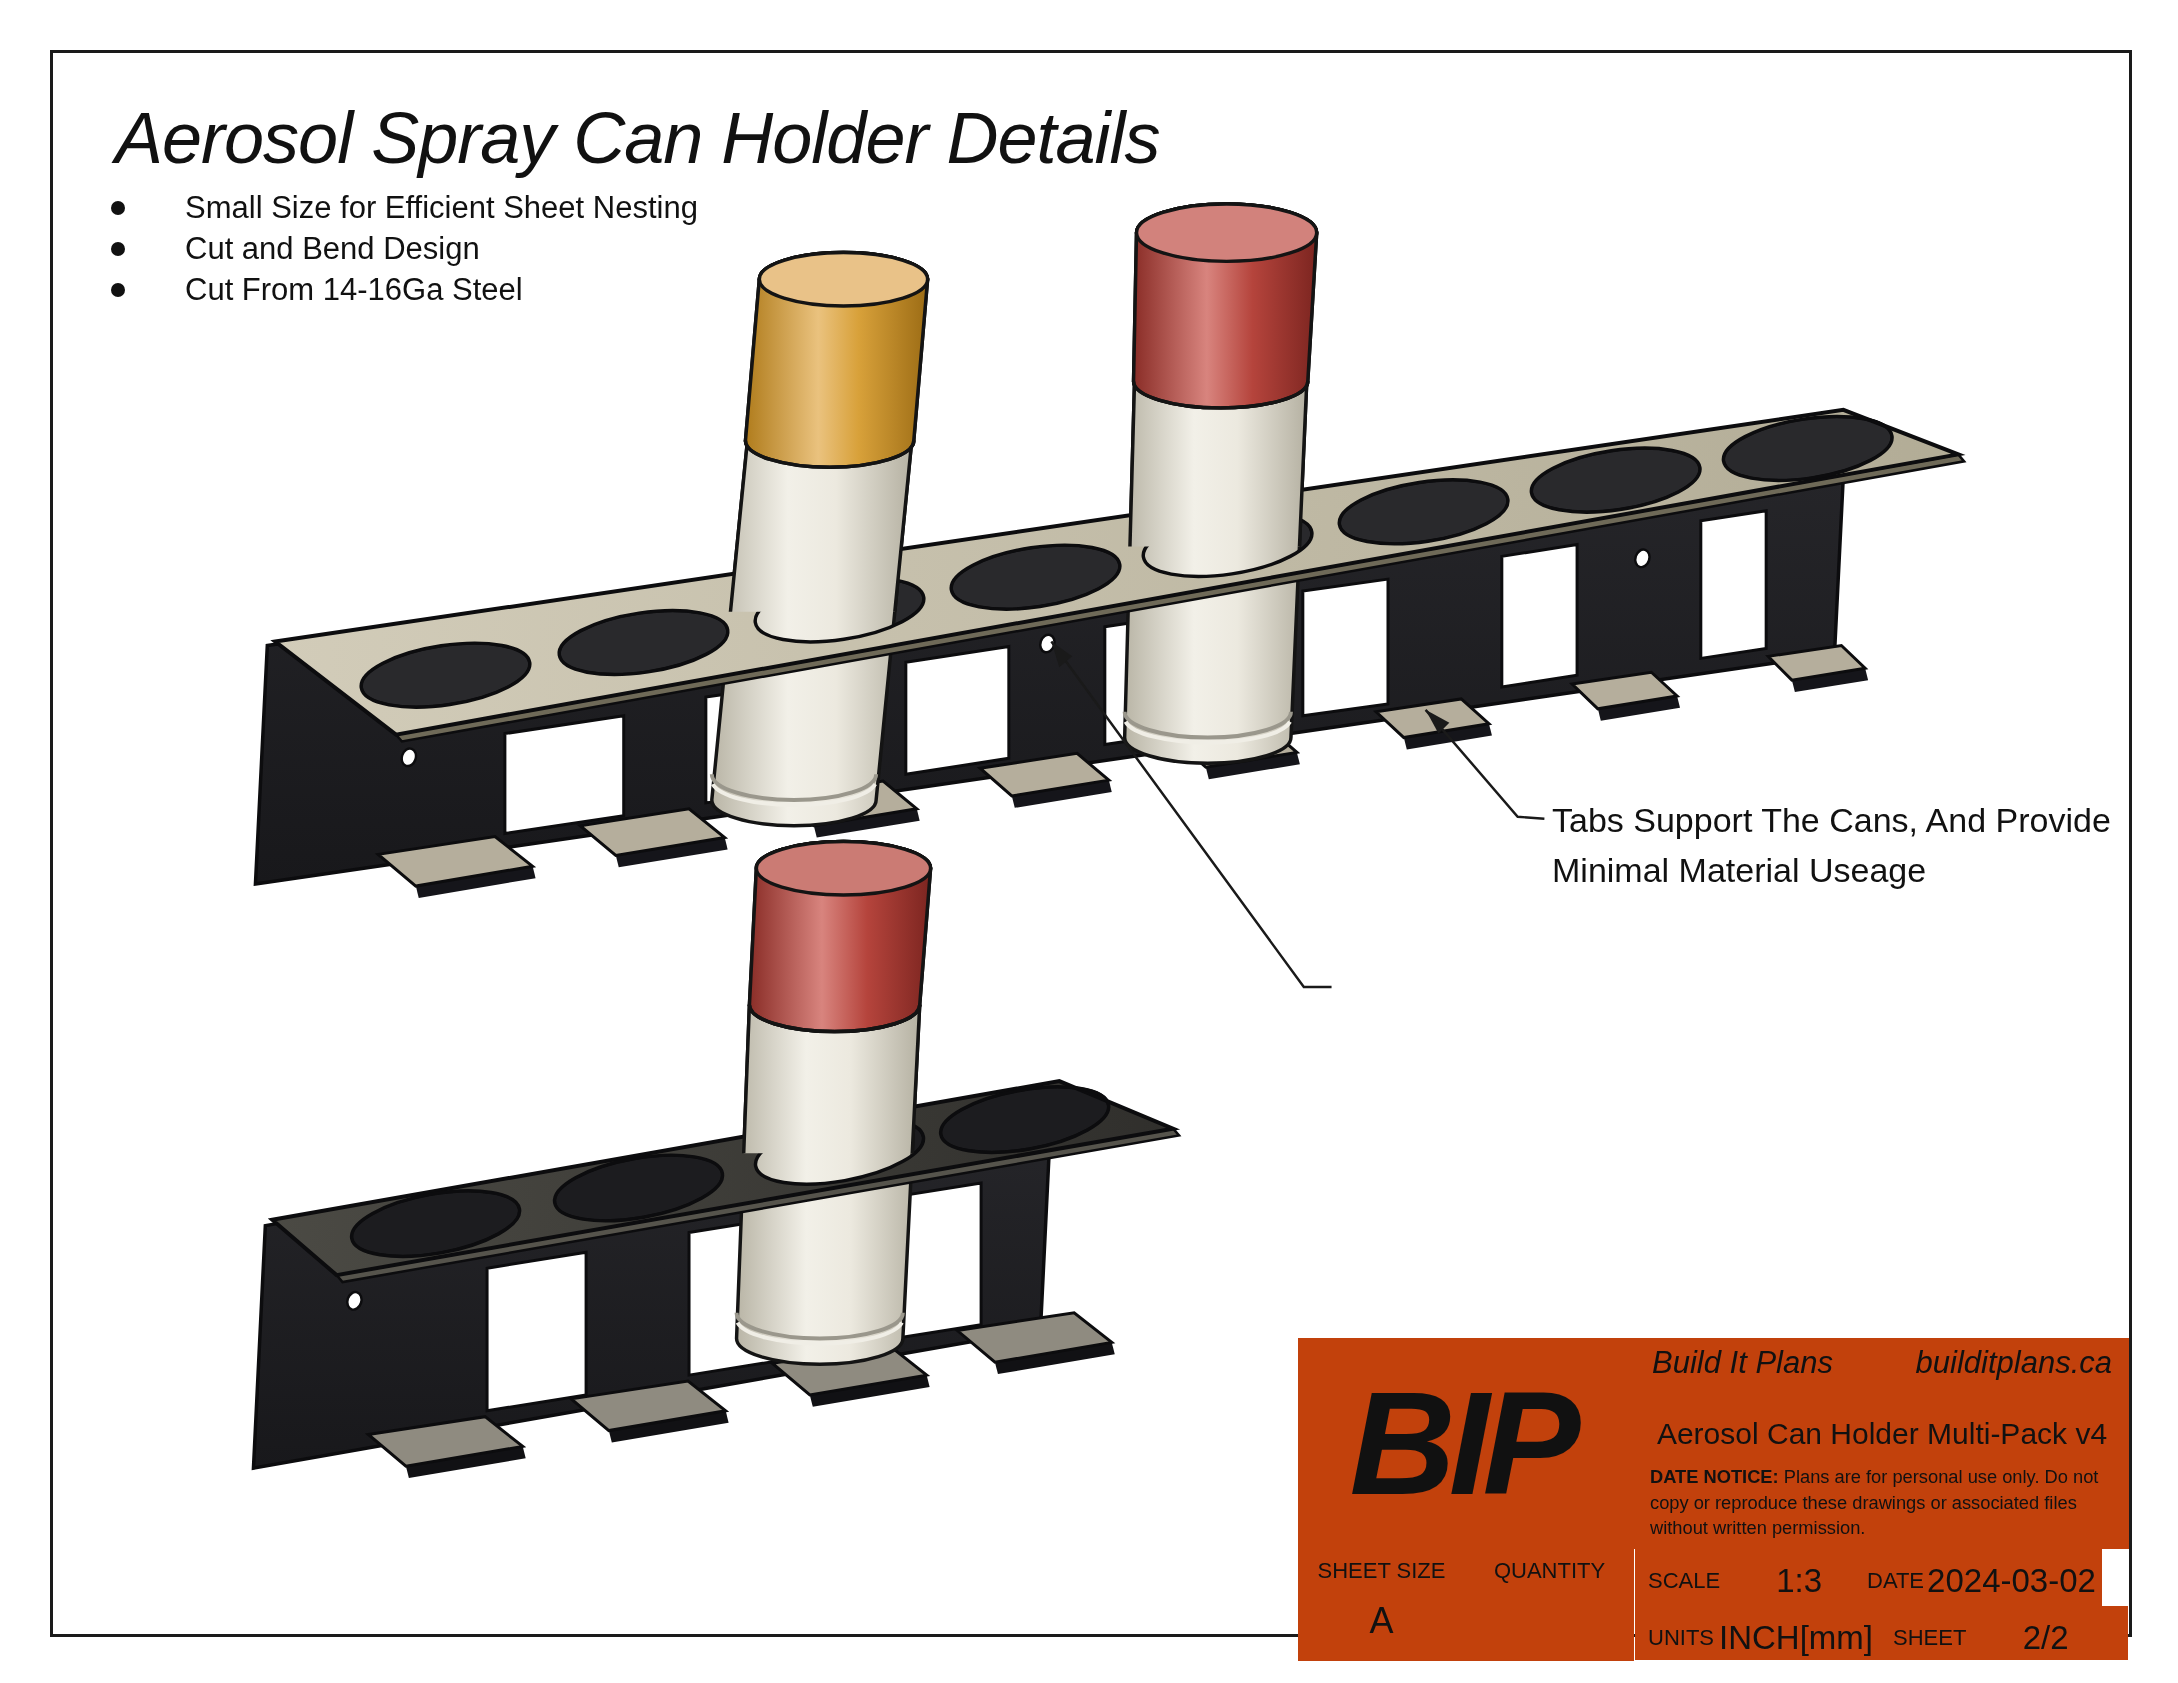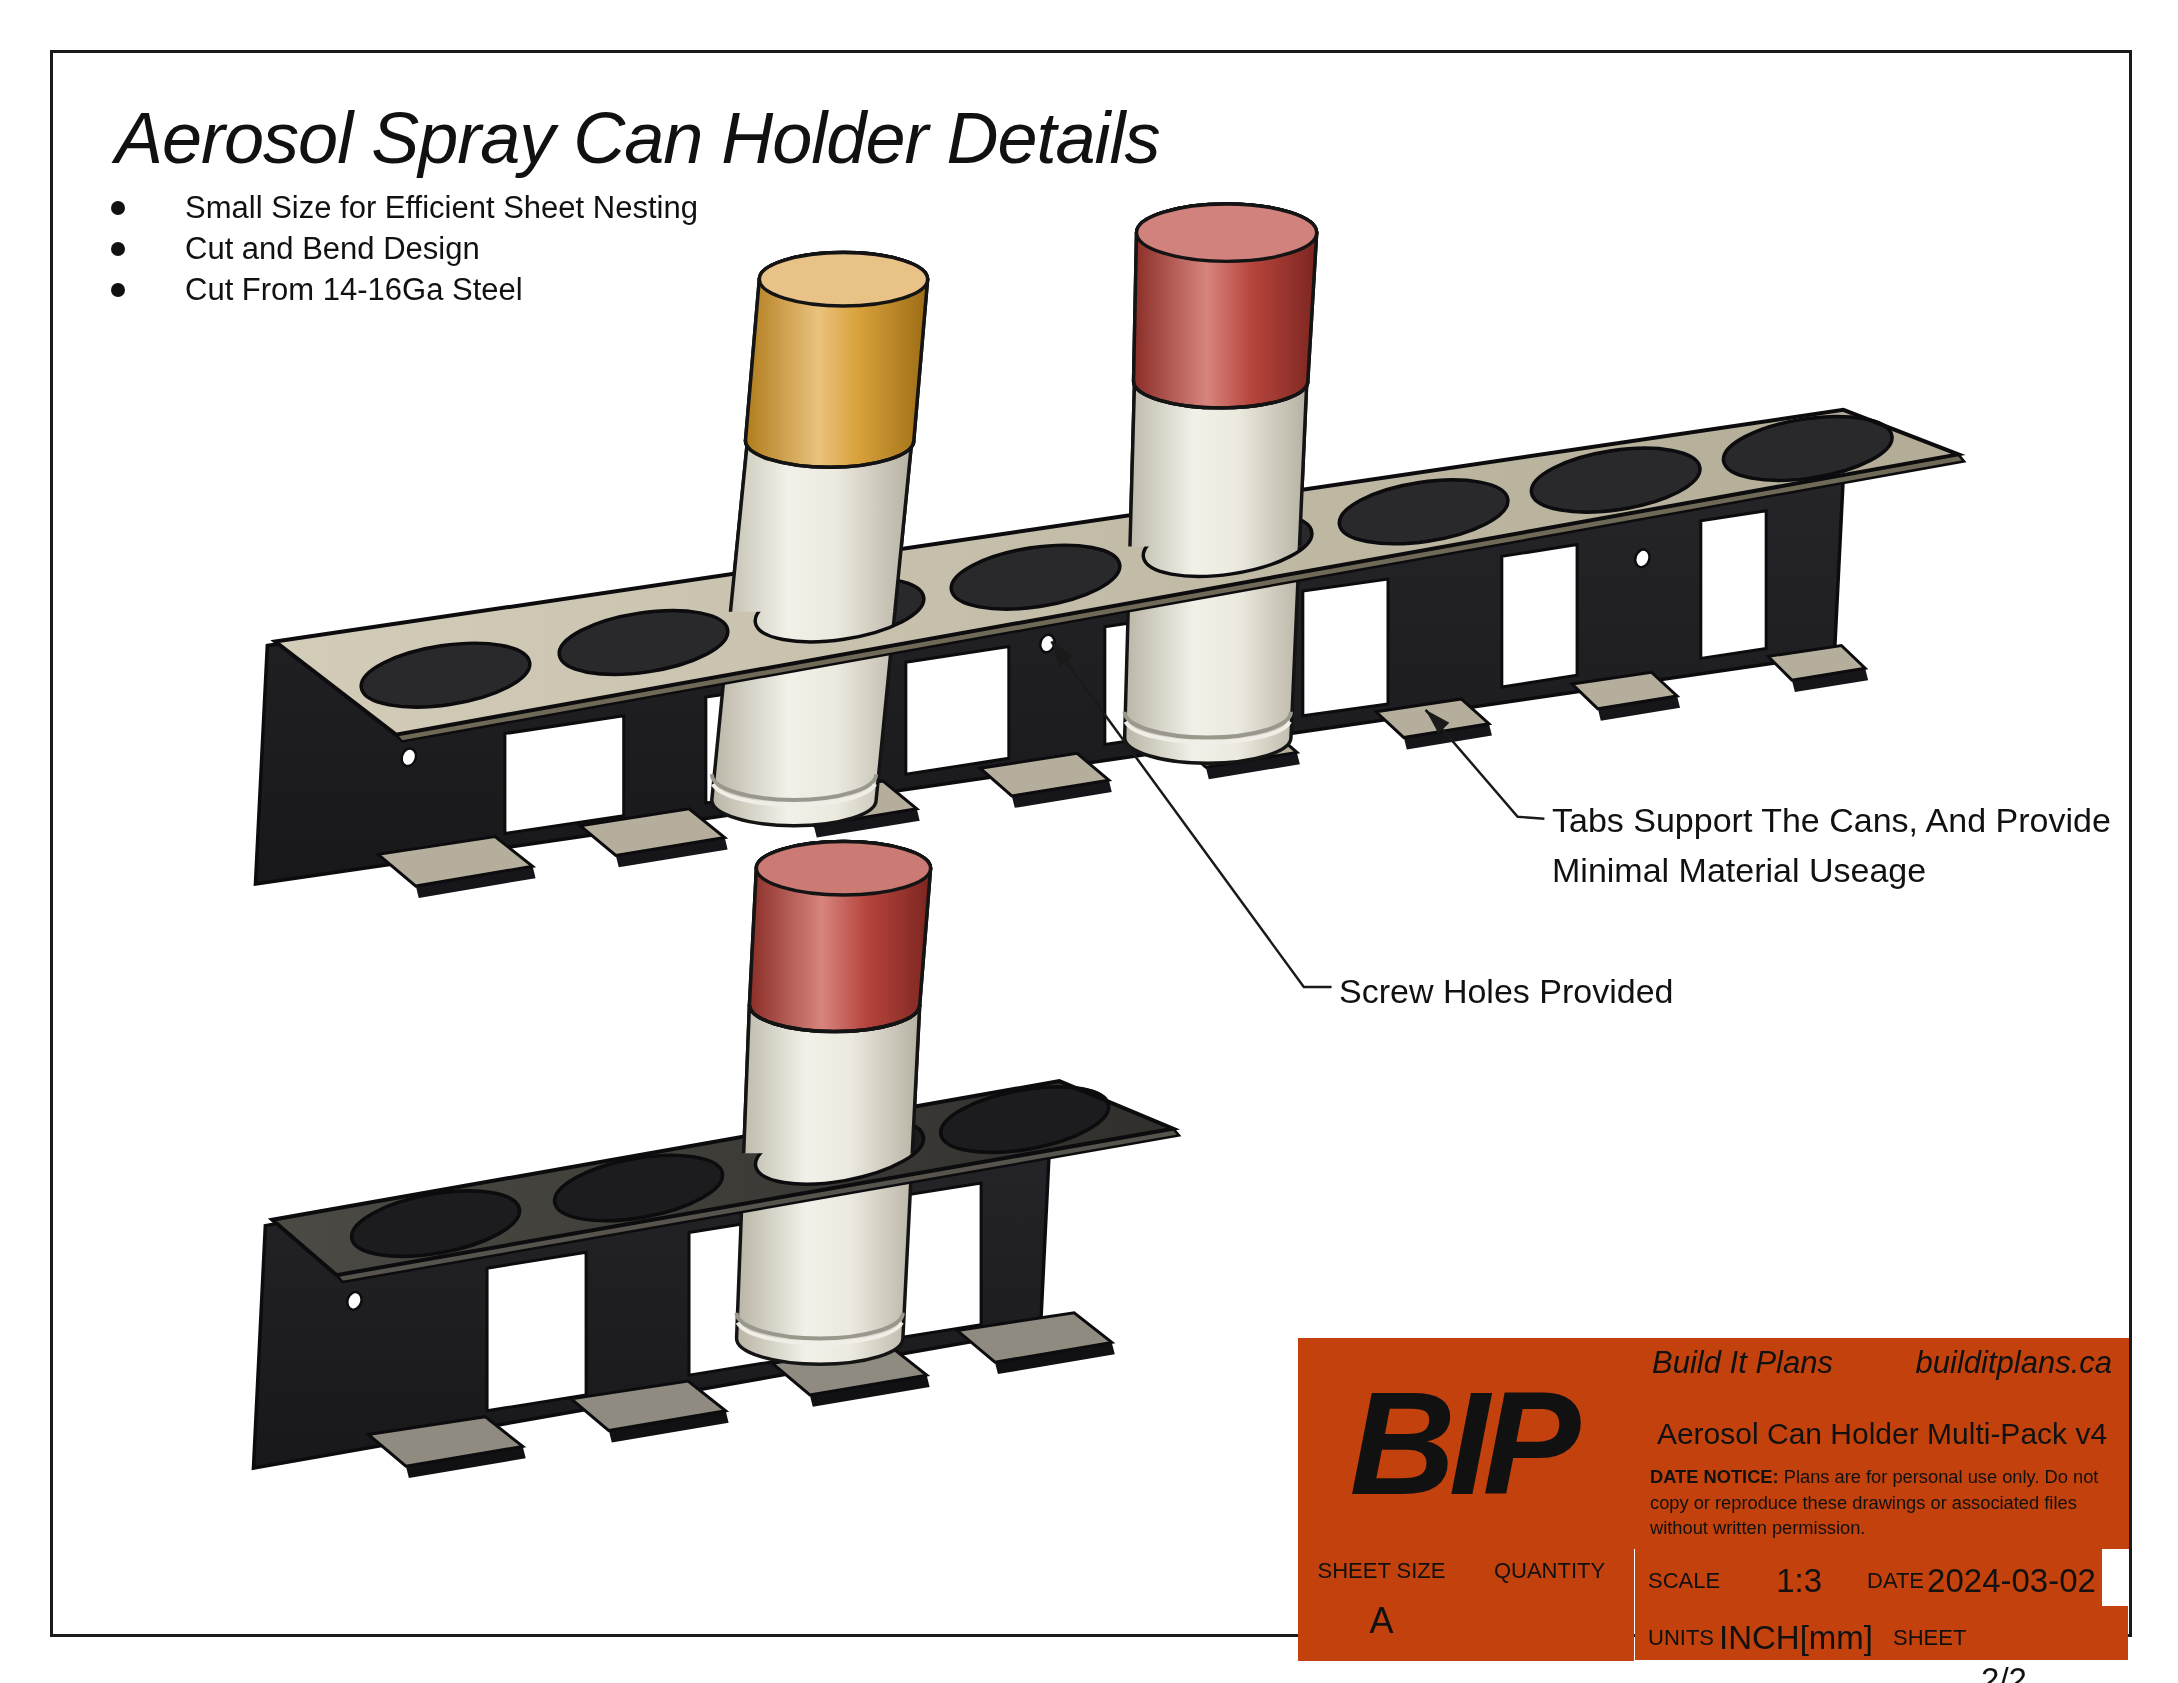--- a/index.html
+++ b/index.html
@@ -29,21 +29,21 @@
   .tb-field{display:flex;}
   .tb-label{font-size:22px;padding:16px 0 0 10px;white-space:nowrap;}
   .tb-value{flex:1;text-align:center;font-size:33px;padding-top:10px;white-space:nowrap;}
   #tb-sheetsize{left:0;top:211px;width:167px;height:112px;text-align:center;}
   #tb-quantity{left:167px;top:211px;width:169px;height:112px;text-align:center;}
   .tb-stack-label{font-size:22px;padding-top:6px;}
   .tb-stack-value{font-size:36px;padding-top:16px;}
   #tb-scale{left:337px;top:211px;width:246px;height:57px;}
   #tb-units{left:337px;top:268px;width:246px;height:54px;}
   #tb-date{left:556px;top:211px;width:248px;height:57px;}
-  #tb-sheet{left:582px;top:268px;width:248px;height:54px;flex-direction:column;}
+  #tb-sheet{left:582px;top:268px;width:248px;height:54px;}
 </style>
 </head>
 <body>
 
 <div id="page">
 
   <div class="abs" id="sheet-border"></div>
 
   <svg class="abs" id="drawing-svg" width="2178" height="1683" viewBox="0 0 2200 1700">
     <defs>
@@ -287,21 +287,20 @@
   </div>
   <div class="abs bullet-row" style="top:272px;">
     <span class="bullet-dot"></span>
     <span class="bullet-text">Cut From 14-16Ga Steel</span>
   </div>
 
   <div class="abs note" id="note-tabs">
     <div>Tabs Support The Cans, And Provide</div>
     <div>Minimal Material Useage</div>
   </div>
-  <div class="abs note" id="note-screw">Screw Holes Provided</div>
 
   <div class="abs" id="title-block">
     <div class="tb-cell" id="tb-logo-cell">
       <span id="tb-logo">BIP</span>
     </div>
     <div class="tb-cell" id="tb-company-row">
       <span class="tb-italic">Build It Plans</span>
       <span class="tb-italic">builditplans.ca</span>
     </div>
     <div class="tb-cell" id="tb-title-cell">

